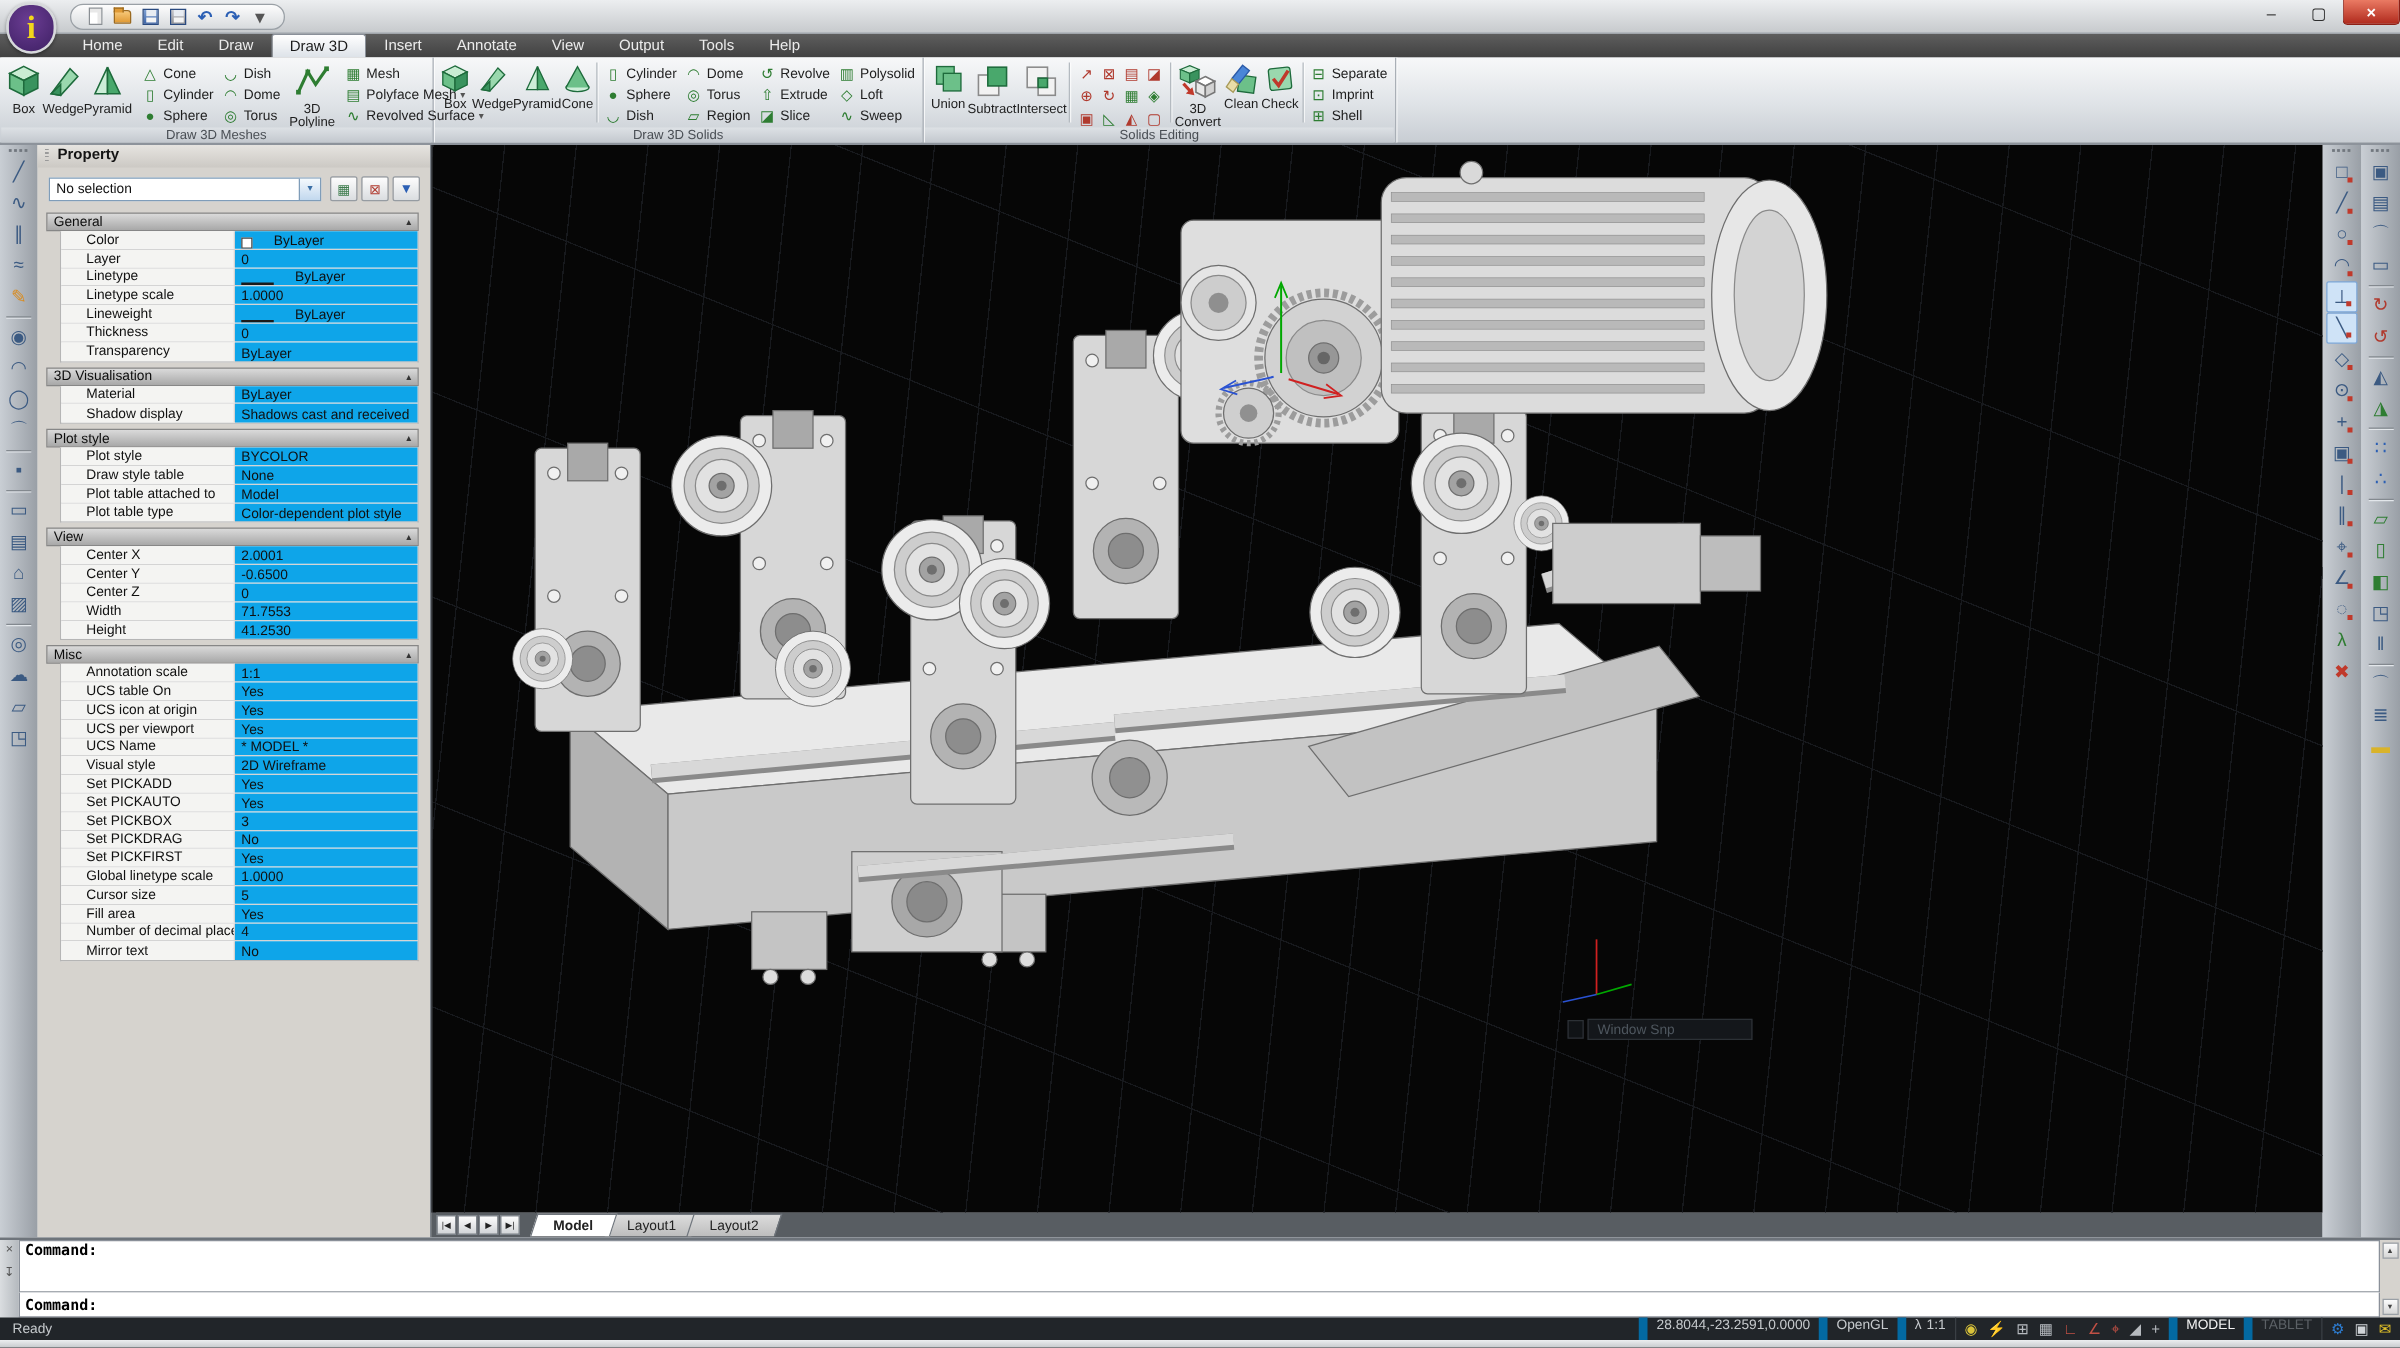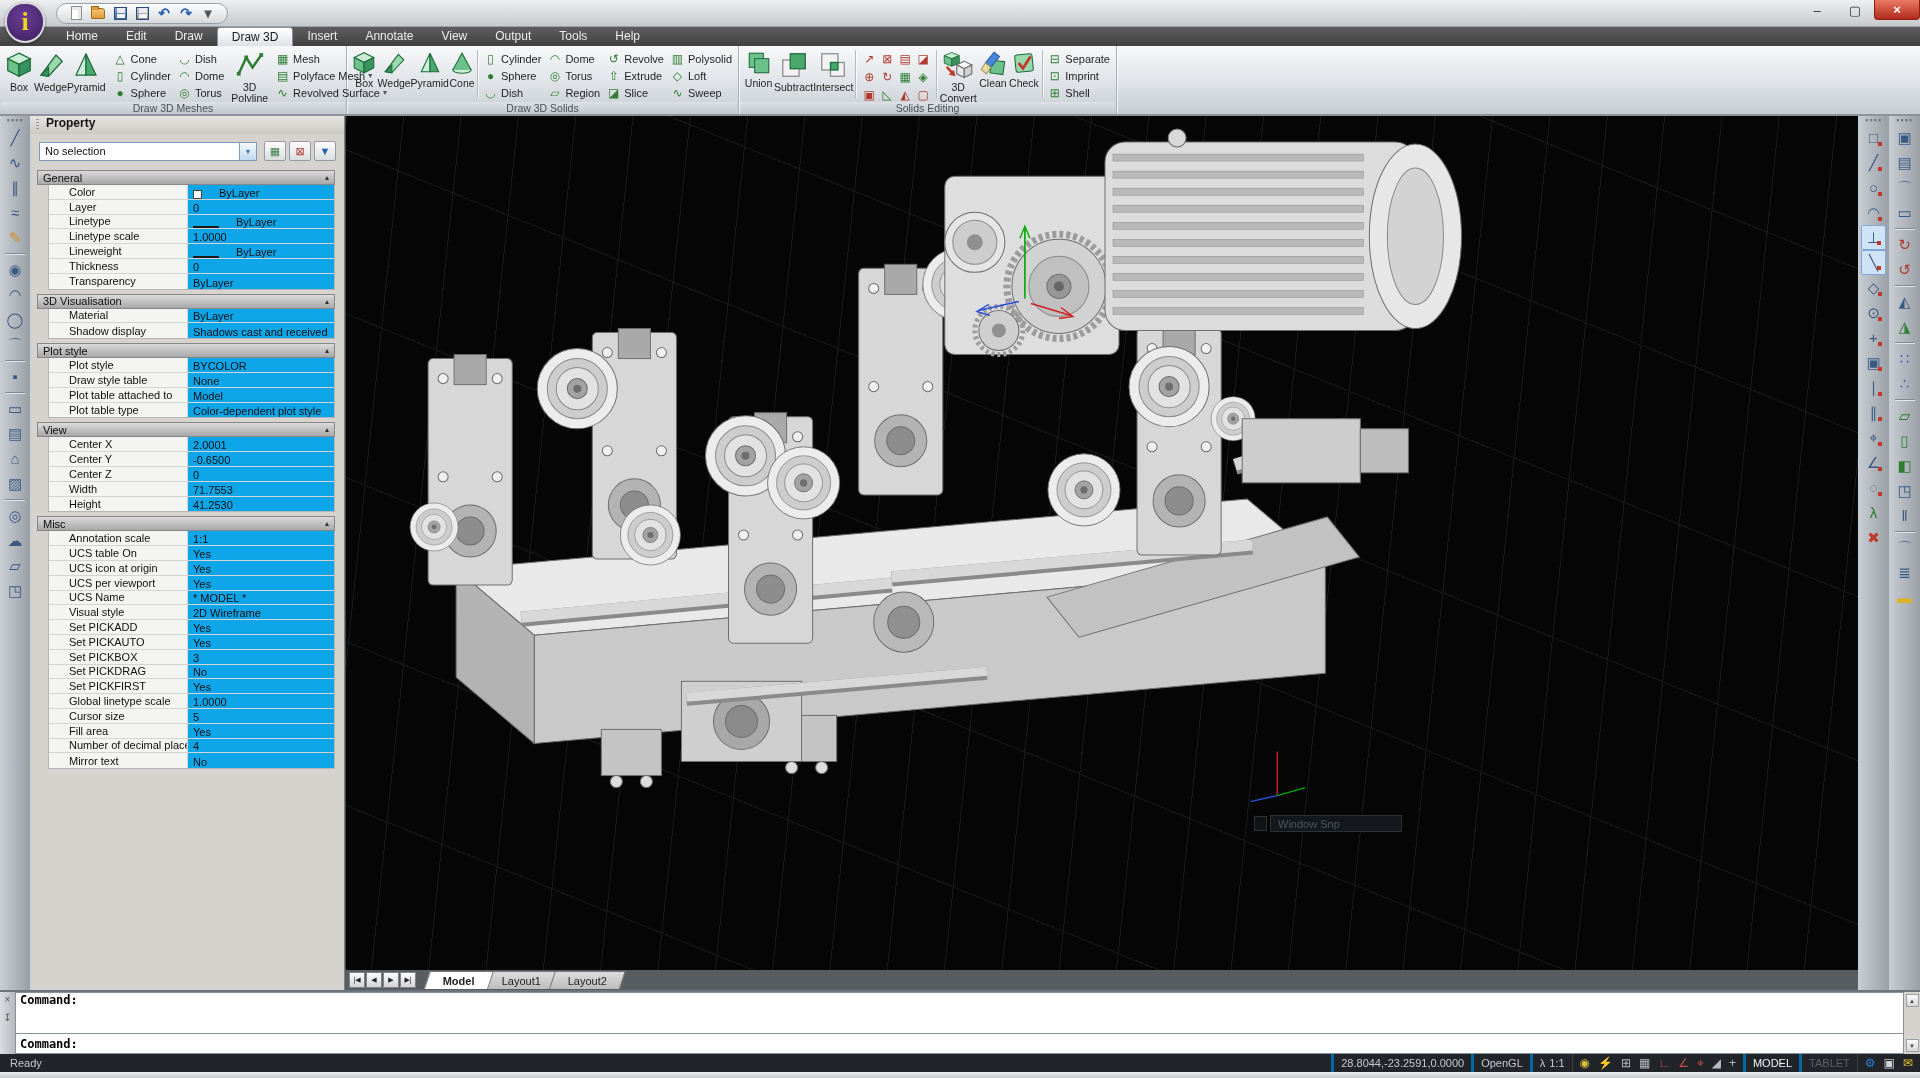--- a/index.html
+++ b/index.html
@@ -92,21 +92,21 @@
 .cmd{height:64px;flex:0 0 64px;background:#cfd3d7;border-top:2px solid #6e747b;display:flex}
 .cmd-side{width:15px;flex:0 0 15px;background:linear-gradient(90deg,#dadde0,#b4b9be);display:flex;flex-direction:column;align-items:center;padding-top:2px;gap:7px;font-size:10px;color:#555}
 .cmd-mid{flex:1;display:flex;flex-direction:column}
 .cmd-hist{flex:1;background:#fff;border:1px solid #8a9099;font-family:"DejaVu Sans Mono",monospace;font-size:12px;font-weight:bold;color:#000;padding:0 4px;line-height:15px}
 .cmd-in{height:20px;flex:0 0 20px;background:#fff;border:1px solid #8a9099;border-top:none;font-family:"DejaVu Sans Mono",monospace;font-size:12px;font-weight:bold;display:flex;align-items:center;padding-left:4px}
 .cmd-scroll{width:16px;flex:0 0 16px;background:#d6d3ce;display:flex;flex-direction:column;justify-content:space-between;align-items:center;padding:2px 0}
 .sarr{width:13px;height:13px;background:linear-gradient(#fbfbfb,#d6d6d6);border:1px solid #9aa0a6;font-size:6px;display:flex;align-items:center;justify-content:center;color:#444}
 
 .statusbar{height:18px;flex:0 0 18px;background:#212529;display:flex;align-items:center;color:#c6cacd;font-size:11px;padding-left:4px}
 .sb-right{margin-left:auto;display:flex;align-items:center;height:100%}
-.sb-item{padding:0 7px;border-left:3px solid #0369a1;height:100%;display:flex;align-items:center;gap:4px;white-space:nowrap}
+.sb-item{padding:0 7px;border-left:7px solid #0369a1;height:100%;display:flex;align-items:flex-start;gap:4px;white-space:nowrap}
 .sb-icons{display:flex;align-items:center;height:100%;border-left:1px solid #3a3f44;padding:0 3px}
 .sbi{font-size:12px;color:#b6babf;padding:0 4px}
 .sb-model{color:#f2f2f2}
 .sb-tablet{color:#5c6166}
 .resize-strip{height:6px;flex:0 0 6px;background:linear-gradient(#eceef0,#c7cacd)}
 </style>
 </head>
 <body>
 
 <svg width="0" height="0" style="position:absolute" aria-hidden="true">

